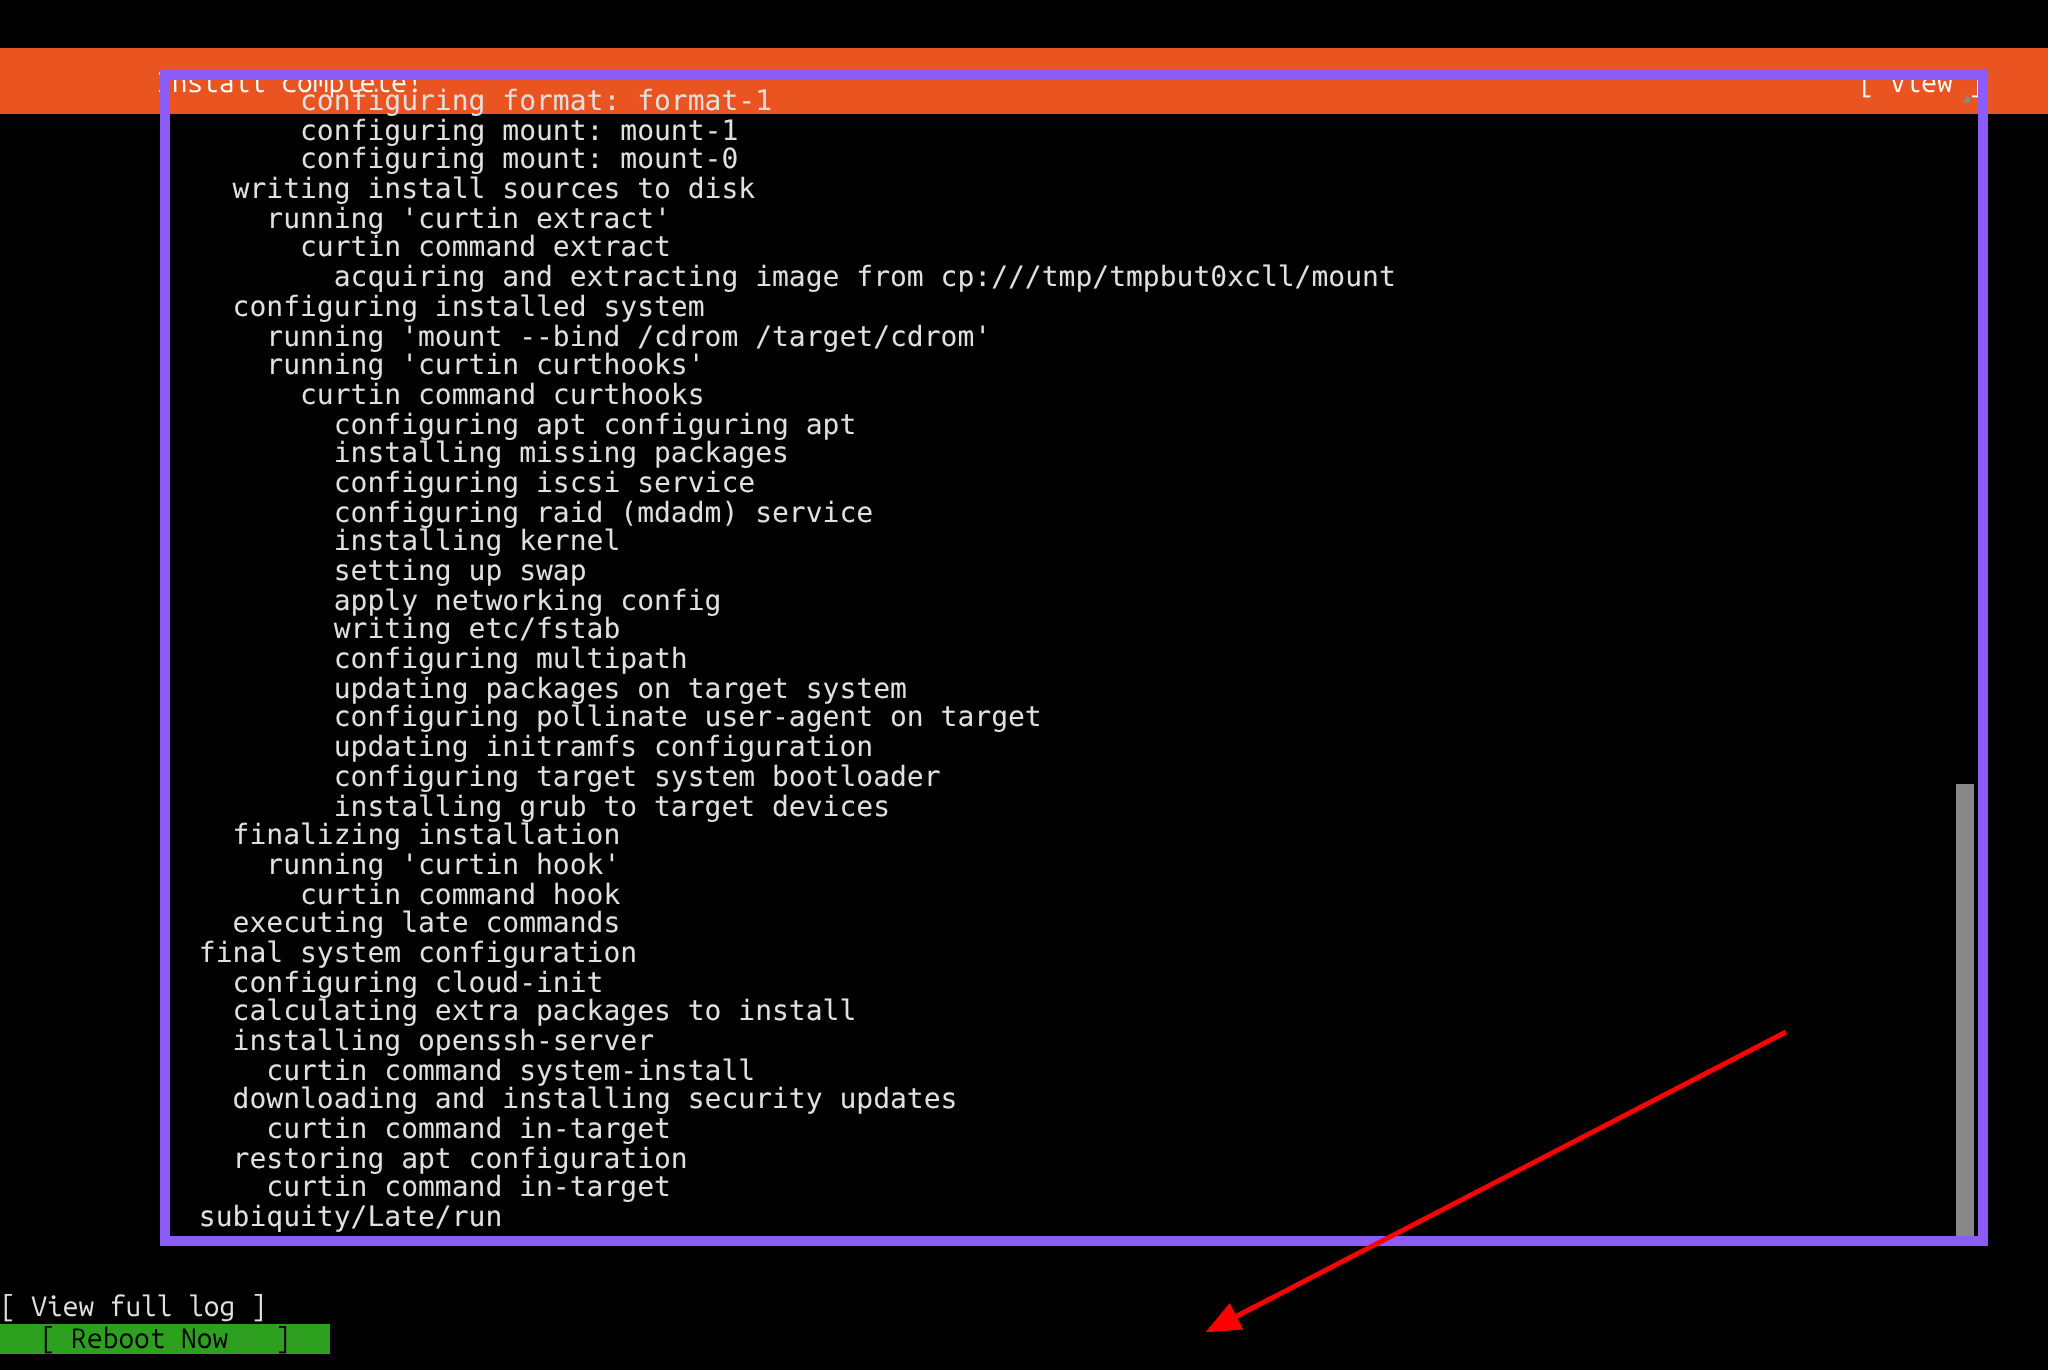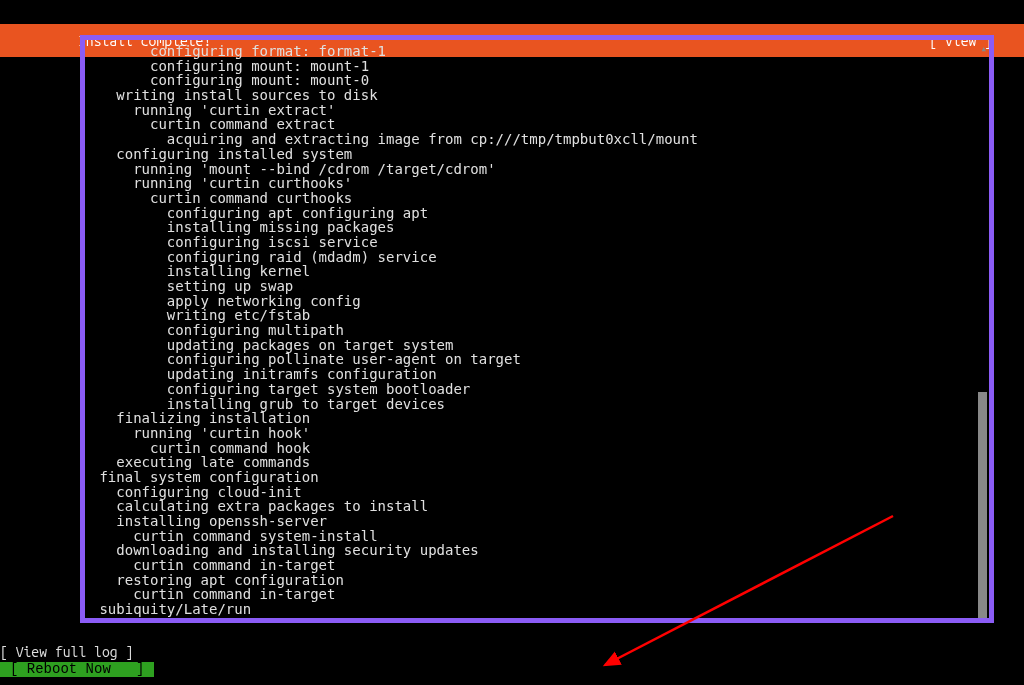--- a/index.html
+++ b/index.html
@@ -81,22 +81,21 @@
     .btn {
       display: inline-block;
       font-family: inherit;
       font-size: 14px;
       white-space: pre;
     }
     .btn-default { color: #e0e0e0; }
     .btn-highlight {
       background: #2ea020;
       color: #000;
-      padding: 0 10px;
-      font-family: Liberation Mono, monospace;
+      padding: 0 20px;
     }
     .arrow-svg {
       position: absolute;
       top: 0; left: 0;
       width: 1024px;
       height: 685px;
       pointer-events: none;
     }
   </style>
 </head>

